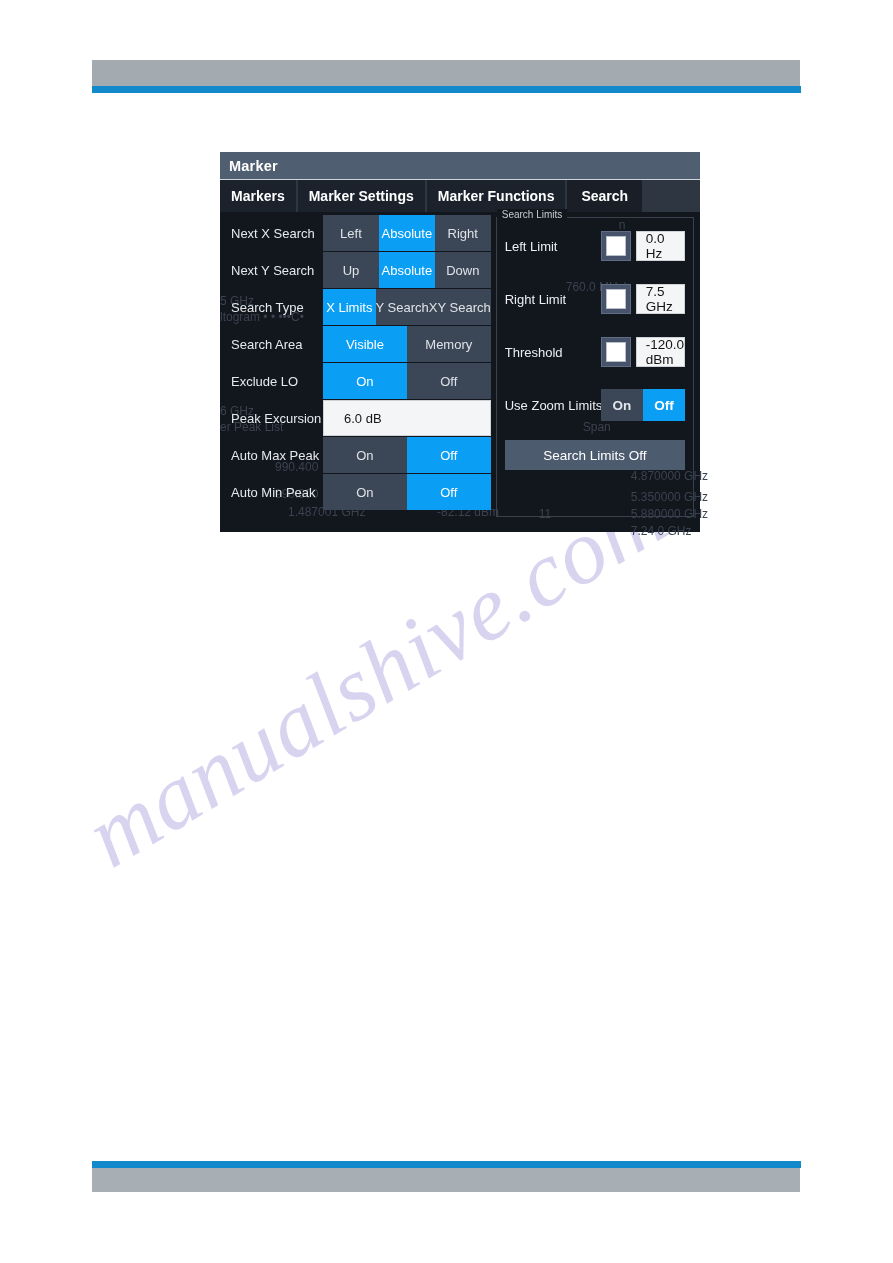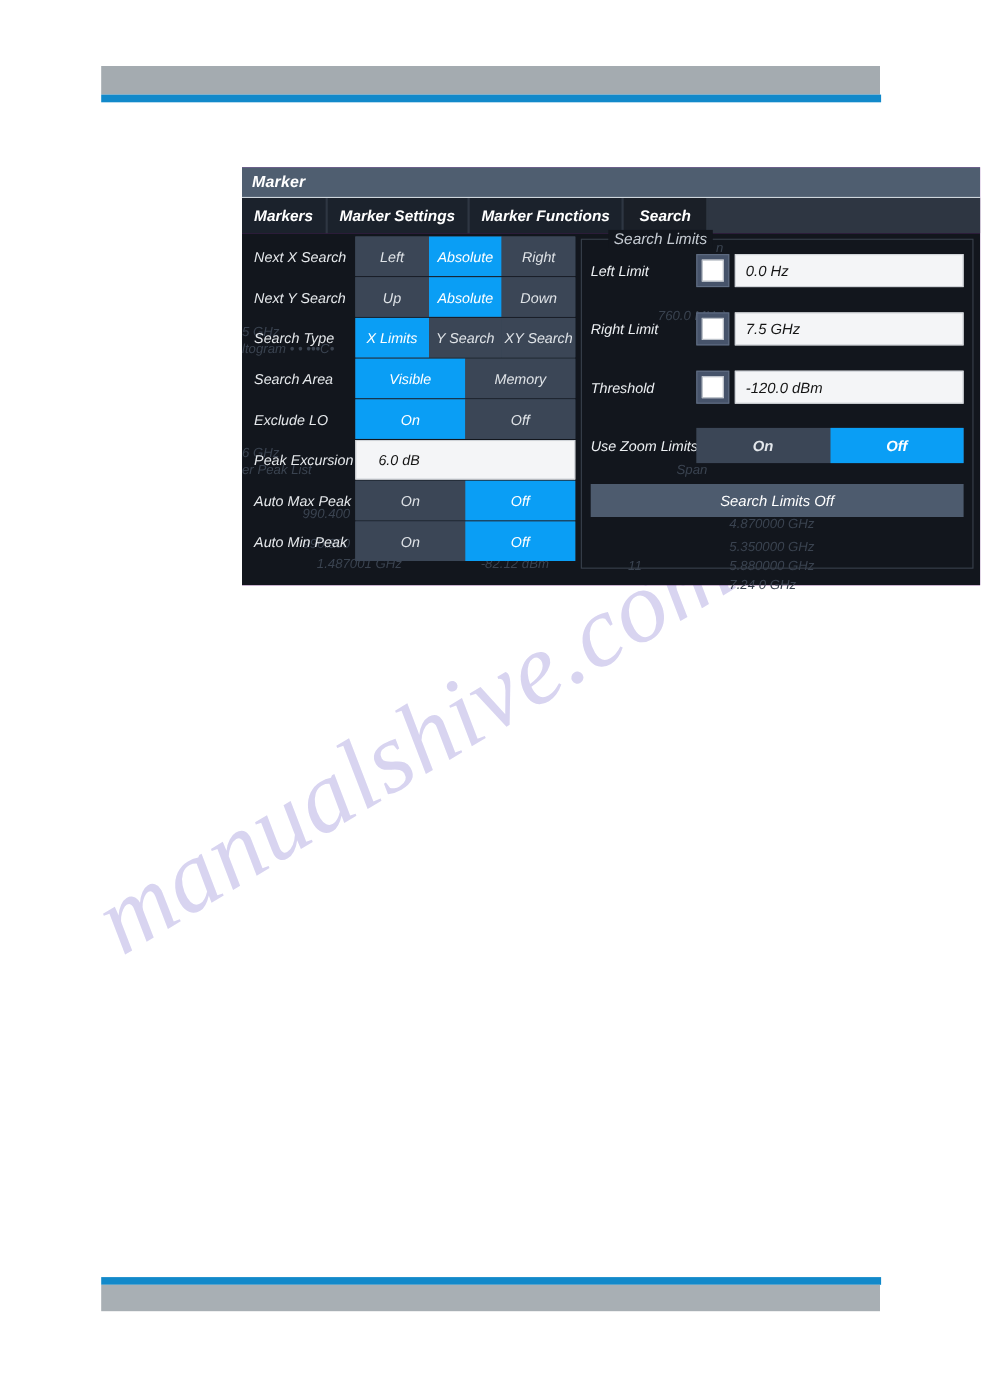--- a/index.html
+++ b/index.html
@@ -78,26 +78,25 @@
     font-size: 22px;
     opacity: .6;
     font-weight: bold;
     pointer-events: none;
   }
 
   
   .dialog {
     position: absolute;
     left: 220px; top: 152px;
-    width: 671px; height: 380px;
-    background: #d946ef;
+    width: 480px; height: 380px;
+    background: #701a75;
     box-sizing: border-box;
     color: #e8eaec;
     font-size: 13px;
-    font-style: italic;
   }
   .dialog-titlebar {
     height: 28px;
     background: #4f5e70;
     border-bottom: 1px solid #cfd6dc;
     display: flex;
     align-items: center;
     padding-left: 9px;
     box-sizing: border-box;
   }
@@ -227,24 +226,24 @@
     position: relative;
     margin-top: 5px;
     border: 1px solid #39414d;
     height: 300px;
     box-sizing: border-box;
     padding: 10px 8px 8px 8px;
   }
   .groupbox-title {
     position: absolute;
     top: -9px;
-    left: 24px;
+    left: 0;
     background: #12161d;
     padding: 0 5px;
-    font-size: 14px;
+    font-size: 10px;
     color: #c6ccd3;
     white-space: nowrap;
   }
   .rrow {
     display: flex;
     align-items: center;
     height: 36px;
     margin-bottom: 17px;
     position: relative;
     z-index: 2;

